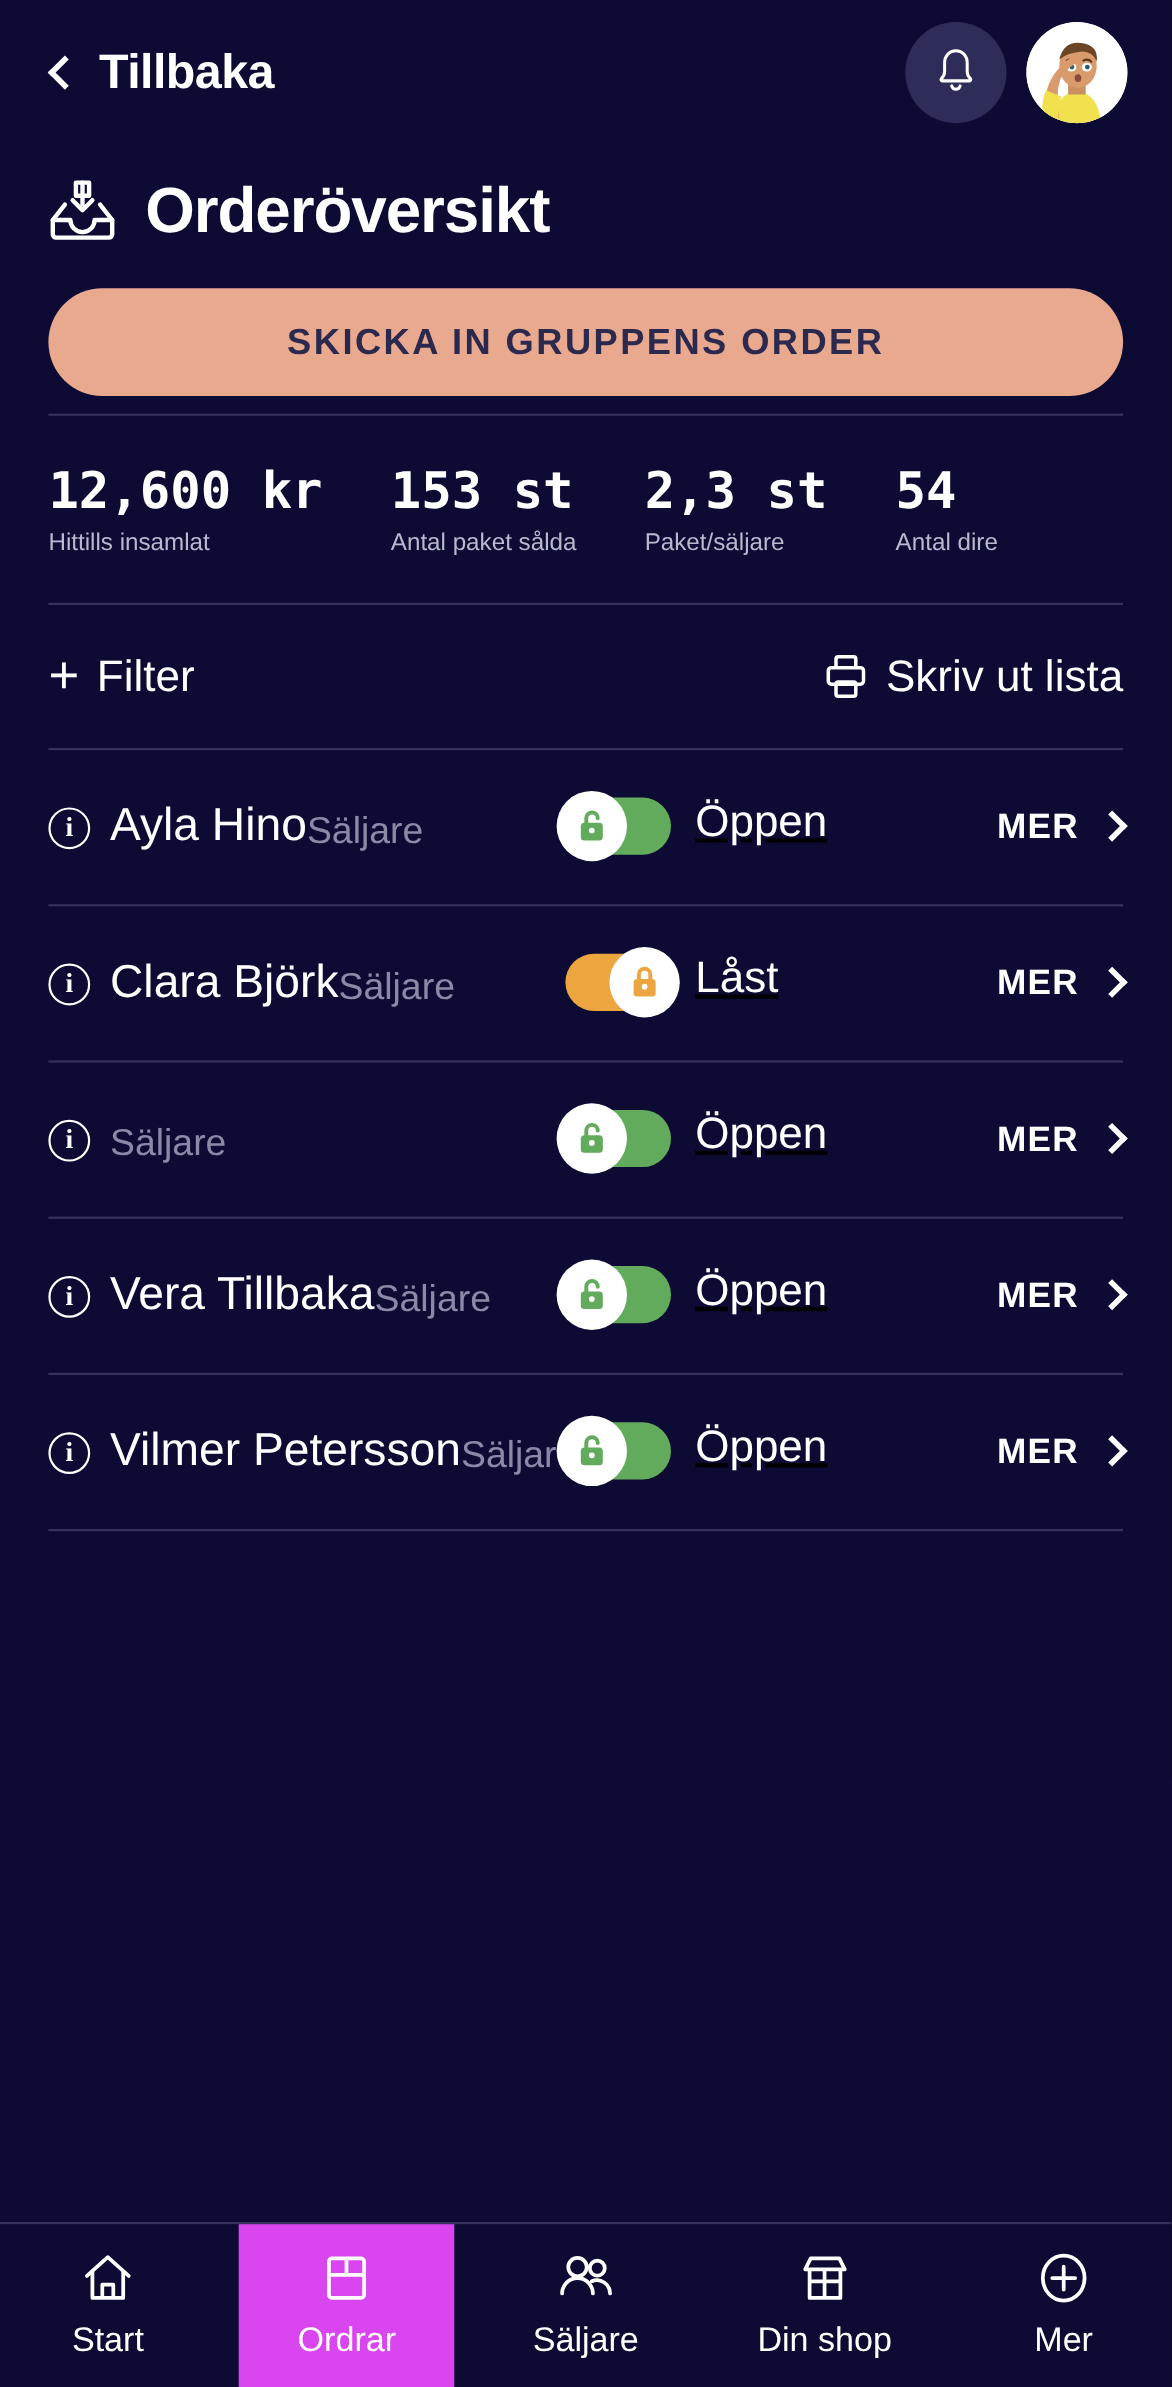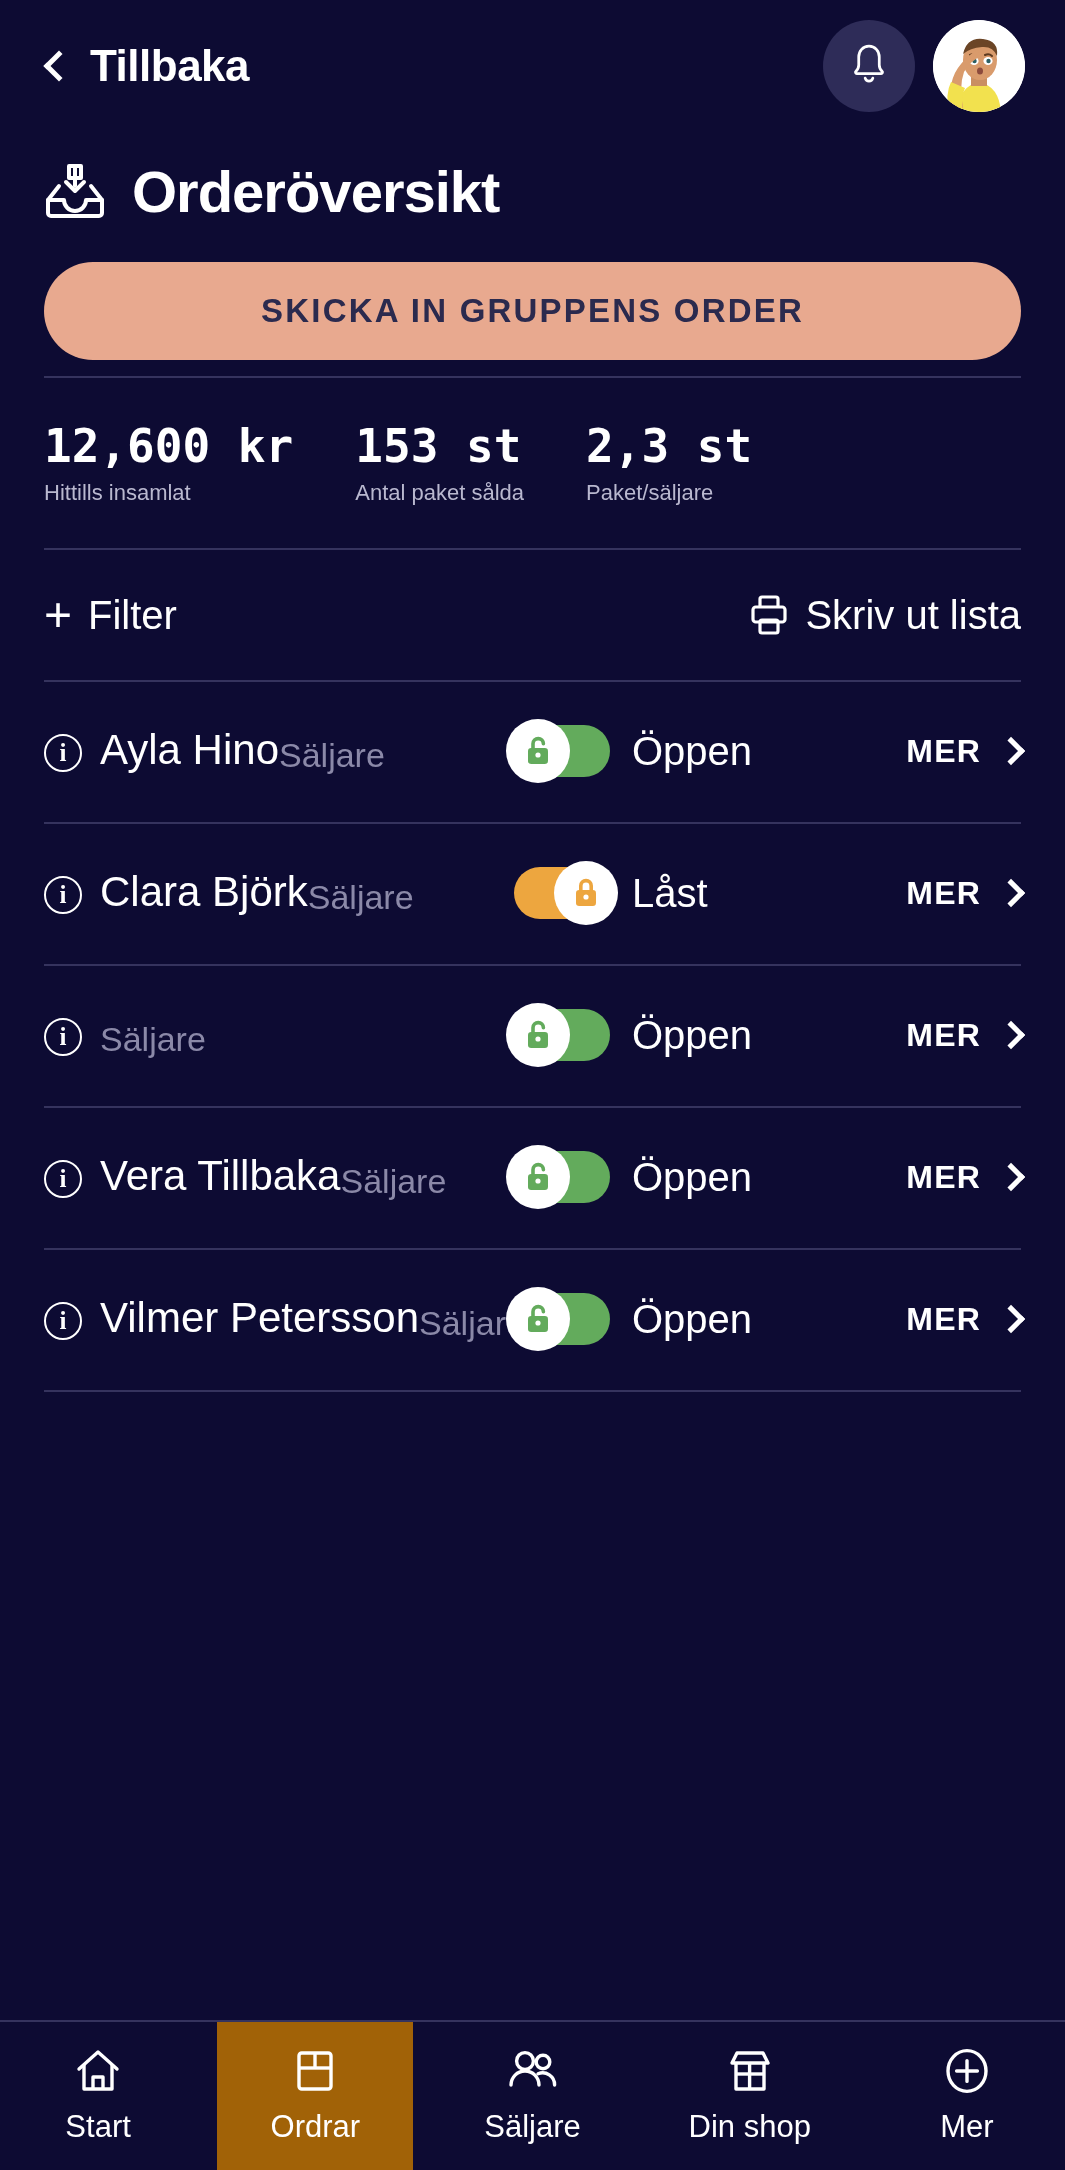--- a/index.html
+++ b/index.html
@@ -208,23 +208,23 @@
     white-space: nowrap;
   }
   .seller-role {
     color: #8b89a8;
     font-size: 34px;
     font-weight: 400;
     margin-top: 8px;
   }
   .row-mid {
     display: flex;
-    align-items: center;
     gap: 22px;
     flex: 1 1 auto;
+    text-decoration: underline;
   }
   .toggle {
     width: 96px; height: 52px;
     border-radius: 26px;
     position: relative;
     flex: 0 0 96px;
     cursor: pointer;
   }
   .toggle.open  { background: #63ab5c; }
   .toggle.locked{ background: #eda63f; }
@@ -273,21 +273,21 @@
   }
   .nav-item {
     flex: 1 1 0;
     display: flex;
     flex-direction: column;
     align-items: center;
     justify-content: center;
     gap: 14px;
     cursor: pointer;
   }
-  .nav-item.active { background: #a16207; }
+  .nav-item.active { background: #d946ef; }
   .nav-label {
     color: #ffffff;
     font-size: 31px;
     font-weight: 400;
   }
 </style>
 </head>
 <body>
 
 <div class="screen">
@@ -355,20 +355,24 @@
       <span class="stat-value">12,600 kr</span>
       <span class="stat-label">Hittills insamlat</span>
     </div>
     <div class="stat">
       <span class="stat-value">153 st</span>
       <span class="stat-label">Antal paket sålda</span>
     </div>
     <div class="stat">
       <span class="stat-value">2,3 st</span>
       <span class="stat-label">Paket/säljare</span>
+    </div>
+    <div class="stat">
+      <span class="stat-value">54</span>
+      <span class="stat-label">Antal dire</span>
     </div>
   </div>
 
   <div class="divider"></div>
 
   <div class="filter-row">
     <div class="filter-btn">
       <span class="plus-glyph">+</span>
       <span>Filter</span>
     </div>

